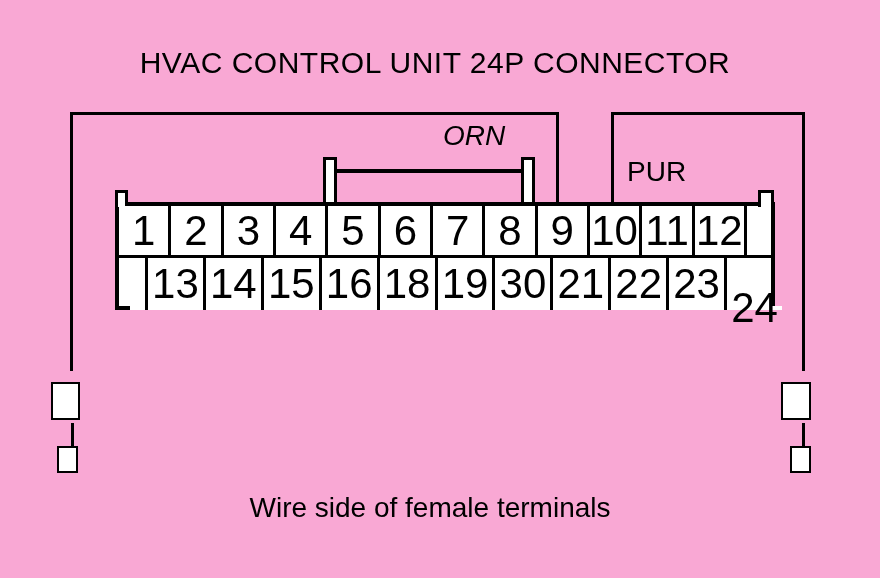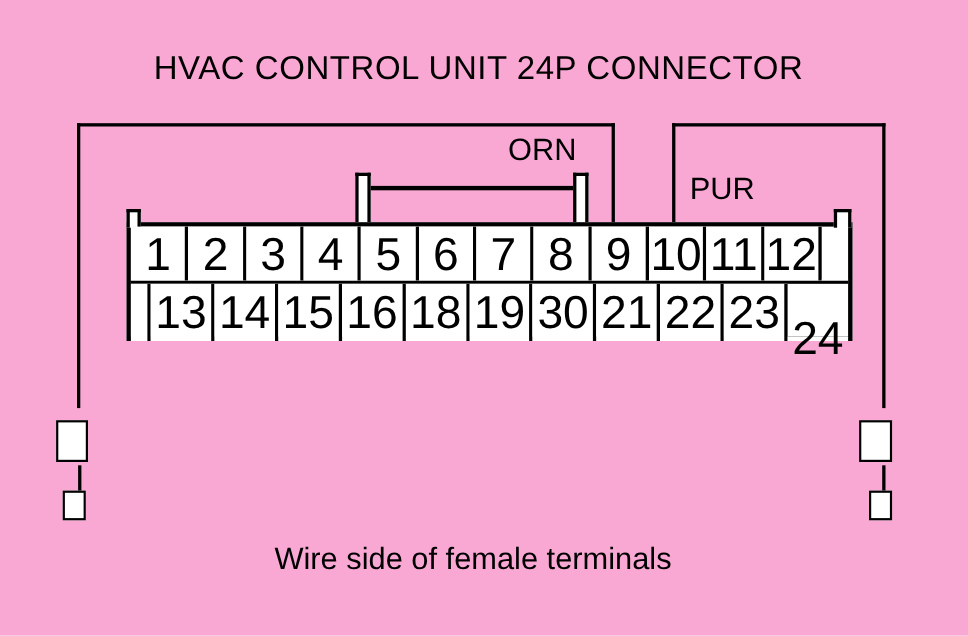--- a/index.html
+++ b/index.html
@@ -9,21 +9,21 @@
   .line{position:absolute;background:#000;}
   .title{left:0;top:46px;width:870px;text-align:center;font-size:30px;letter-spacing:0.5px;}
   .caption{left:0;top:492px;width:860px;text-align:center;font-size:28px;}
   .wirelabel{font-size:28px;}
   
   .body{left:115px;top:202px;width:660px;height:108px;border:4px solid #000;
         box-sizing:border-box;background:#fff;}
   .tab{position:absolute;background:#fff;border:3px solid #000;border-bottom:none;box-sizing:border-box;}
   .row{position:absolute;display:flex;box-sizing:border-box;}
   .row-top{left:119px;top:206px;width:652px;height:52px;border-bottom:3px solid #000;}
-  .row-bottom{left:119px;top:258px;width:652px;height:52px;}
+  .row-bottom{left:130px;top:258px;width:652px;height:52px;}
   .cell{flex:1 1 0;border-right:3px solid #000;display:flex;align-items:center;justify-content:center;
         font-size:42px;line-height:1;box-sizing:border-box;background:#fff;}
   .cell:last-child{border-right:none;margin-top:48px;}
   .cell.blank-end{flex:0 0 24px;border-right:none;}
   .cell.blank-start{flex:0 0 18px;}
   
   .prong{position:absolute;width:14px;height:46px;background:#fff;border:3px solid #000;
          border-bottom:none;box-sizing:border-box;}
   
   .tbox{position:absolute;border:2px solid #000;background:#fff;box-sizing:border-box;}
@@ -31,21 +31,21 @@
 </head>
 <body>
 
 <div id="canvas">
 
   <div class="abs title">HVAC CONTROL UNIT 24P CONNECTOR</div>
 
   <div class="line" style="left:70px;top:112px;width:489px;height:3px;"></div>
   <div class="line" style="left:70px;top:112px;width:3px;height:259px;"></div>
   <div class="line" style="left:556px;top:112px;width:3px;height:91px;"></div>
-  <div class="abs wirelabel" style="left:443px;top:120px;width:100px;text-align:center;">ORN</div>
+  <div class="abs wirelabel" style="left:443px;top:120px;width:100px;text-align:left;font-style:italic;">ORN</div>
 
   <div class="line" style="left:611px;top:112px;width:3px;height:91px;"></div>
   <div class="line" style="left:611px;top:112px;width:194px;height:3px;"></div>
   <div class="line" style="left:802px;top:112px;width:3px;height:259px;"></div>
   <div class="abs wirelabel" style="left:627px;top:120px;margin-top:36px;">PUR</div>
 
   <div class="line" style="left:333px;top:169px;width:194px;height:4px;"></div>
   <div class="prong" style="left:323px;top:157px;"></div>
   <div class="prong" style="left:521px;top:157px;"></div>
 

